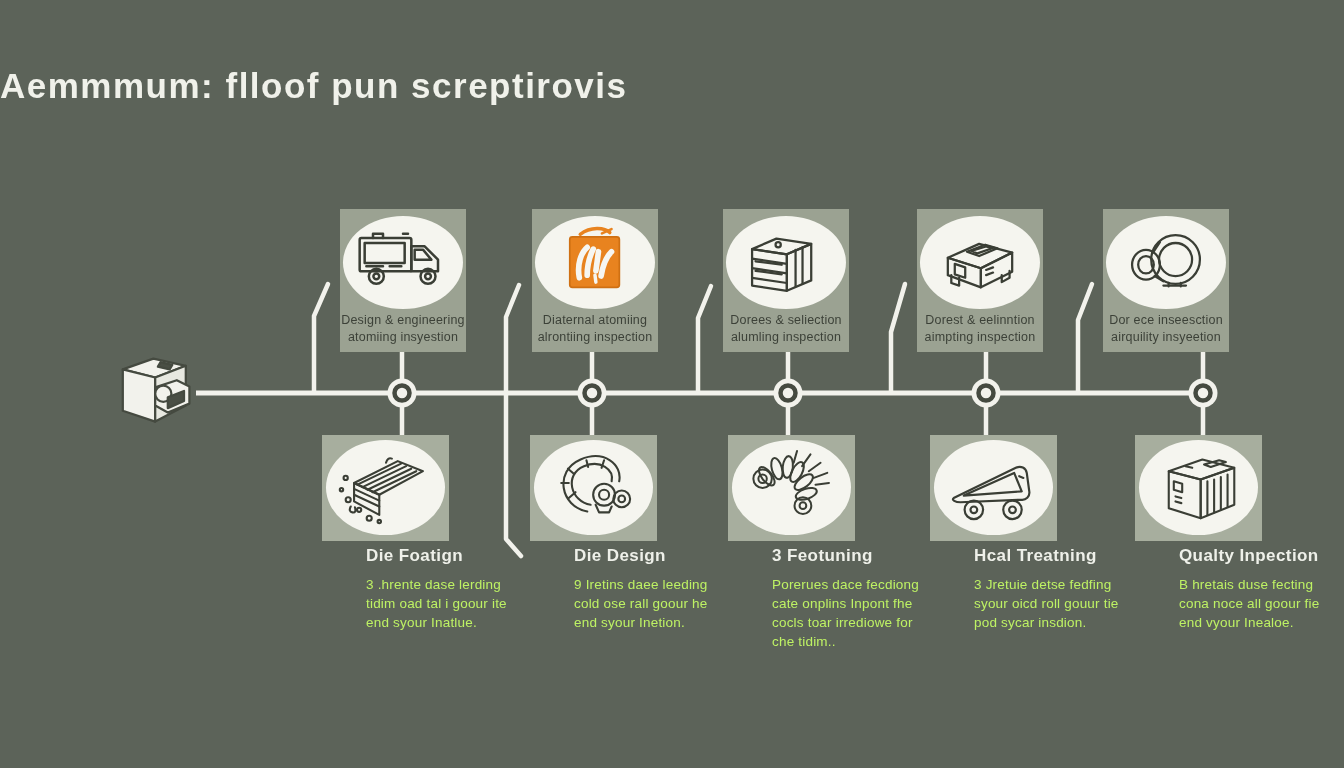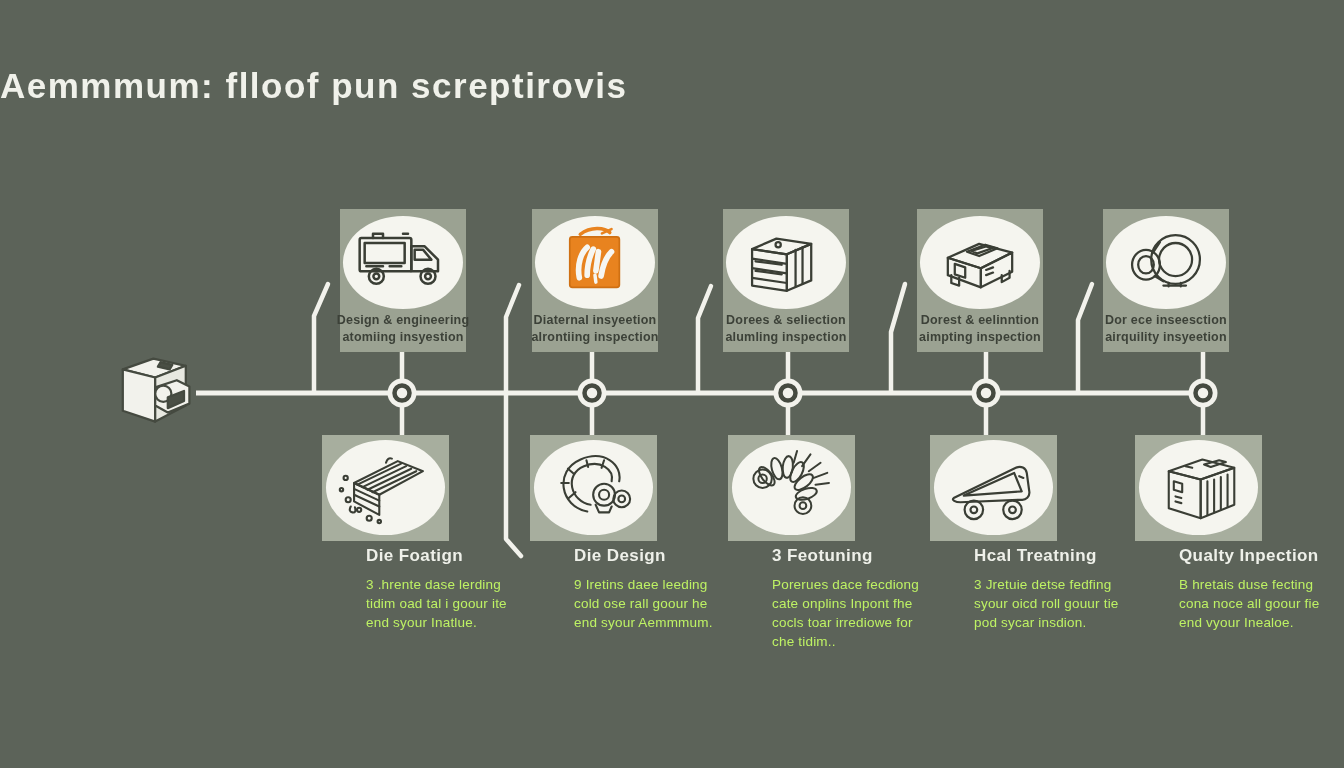--- a/index.html
+++ b/index.html
@@ -1,21 +1,21 @@
 <!DOCTYPE html>
 <html><head>
 <meta charset="utf-8">
 <style>
   html,body{margin:0;padding:0;background:#5c6359;}
   .canvas{position:relative;width:1344px;height:768px;background:#5c6359;overflow:hidden;
           font-family:"Liberation Sans",sans-serif;}
   .title{position:absolute;top:66px;left:0;width:1310px;text-align:left;
          color:#f0f1ea;font-size:35px;font-weight:bold;letter-spacing:1.5px;}
   .overlay{position:absolute;left:0;top:0;z-index:1;}
-  .topbox{position:absolute;top:209px;width:126px;height:143px;background:#9ba292;z-index:2;font-weight:bold;}
+  .topbox{position:absolute;top:209px;width:126px;height:143px;background:#9ba292;z-index:2;}
   .topbox .ell{position:absolute;left:3px;top:7px;width:120px;height:93px;background:#f5f5ef;
                border-radius:50%;display:flex;align-items:center;justify-content:center;}
   .topbox .cap{position:absolute;left:-10px;right:-10px;top:103px;text-align:center;
                color:#3c4138;font-size:12.5px;line-height:17px;letter-spacing:.2px;}
   .botsq{position:absolute;top:435px;width:127px;height:106px;background:#a7ae9e;z-index:2;}
   .botsq .ell{position:absolute;left:4px;top:5px;width:119px;height:95px;background:#f5f5ef;
               border-radius:50%;display:flex;align-items:center;justify-content:center;}
   .bottext{position:absolute;top:546px;width:205px;z-index:2;margin-left:44px;}
   .bt{font-size:17px;font-weight:bold;color:#eef0e9;letter-spacing:.4px;margin-bottom:9px;}
   .bb div{font-size:13.5px;color:#bef264;line-height:19px;letter-spacing:.2px;}
@@ -124,21 +124,21 @@
         <g fill="none" stroke="#f6f6f1" stroke-width="6.5" stroke-linecap="round">
           <path d="M37 63 C34 48 39 34 46 28"></path>
           <path d="M46 60 C46 47 50 36 53 30"></path>
           <path d="M56 55 L59 33"></path>
           <path d="M62 61 C64 48 69 38 74 33"></path>
         </g>
         <path d="M55 60 l1 8" stroke="#f6f6f1" stroke-width="4" stroke-linecap="round"></path>
       </svg>
     </div>
     <div class="cap">
-      <div>Diaternal insyeetion</div>
+      <div>Diaternal atomiing</div>
       <div>alrontiing inspection</div>
 
     </div>
   </div>
 
   <div class="topbox" style="left:723px">
     <div class="ell">
       <svg class="icon" width="96" height="80" viewBox="0 0 110 92">
         <g fill="none" stroke="#3a3e35" stroke-width="2.6" stroke-linejoin="round" stroke-linecap="round">
           <path d="M16 30 L44 18 L84 24 L56 36 Z"></path>
@@ -294,21 +294,21 @@
       <div>tidim oad tal i goour ite</div>
       <div>end syour Inatlue.</div>
     </div>
   </div>
 
   <div class="bottext" style="left:530px">
     <div class="bt">Die Design</div>
     <div class="bb">
       <div>9 Iretins daee leeding</div>
       <div>cold ose rall goour he</div>
-      <div>end syour Aemmmum.</div>
+      <div>end syour Inetion.</div>
     </div>
   </div>
 
   <div class="bottext" style="left:728px">
     <div class="bt">3 Feotuning</div>
     <div class="bb">
       <div>Porerues dace fecdiong</div>
       <div>cate onplins Inpont fhe</div>
       <div>cocls toar irrediowe for</div>
       <div>che tidim..</div>

